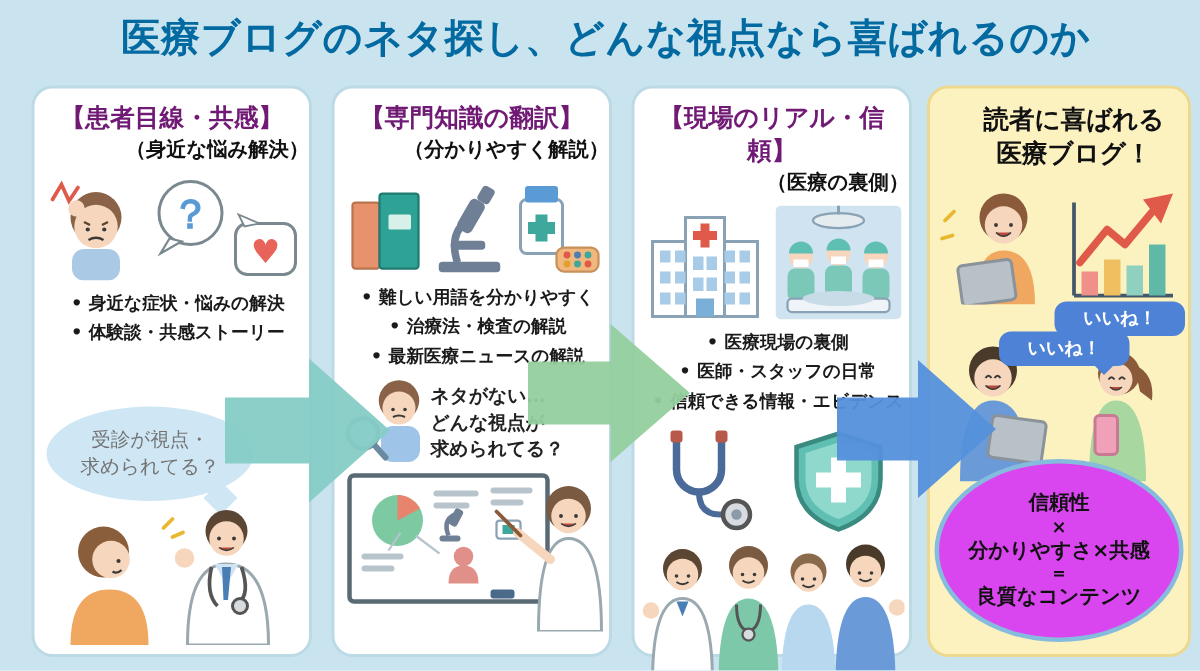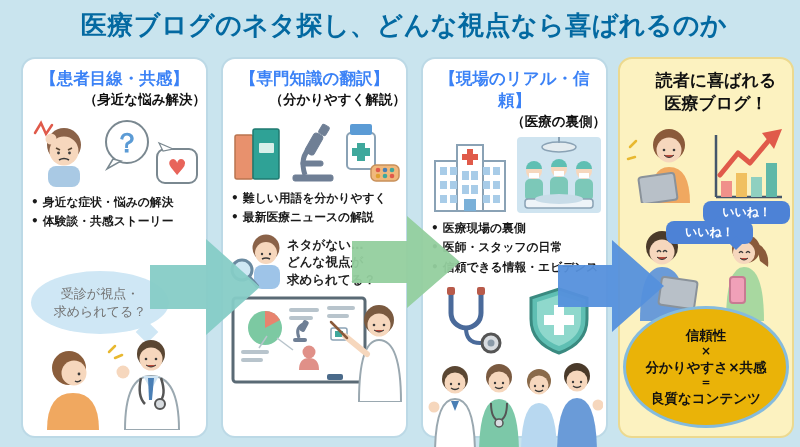--- a/index.html
+++ b/index.html
@@ -4,42 +4,42 @@
 <style>
   html,body{margin:0;padding:0;}
   body{font-family:"DejaVu Sans","Liberation Sans",sans-serif;}
   .canvas{position:relative;width:800px;height:447px;background:#c9e4ee;overflow:hidden;}
   .title{position:absolute;top:8px;left:4px;width:100%;text-align:center;font-size:26px;font-weight:bold;color:#0369a1;letter-spacing:.5px;margin:0;}
   .card{position:absolute;top:57px;height:381px;background:#ffffff;border:2px solid #bcd9e6;border-radius:14px;box-sizing:border-box;}
   .card1{left:21px;width:187px;}
   .card2{left:221px;width:187px;}
   .card3{left:421px;width:187px;}
   .card4{left:618px;width:176px;background:#fcf2c0;border-color:#ecd98f;}
-  .heading{margin-top:9px;text-align:center;font-size:16.5px;font-weight:bold;color:#3b82f6;}
+  .heading{margin-top:9px;text-align:center;font-size:16.5px;font-weight:bold;color:#701a75;}
   .subheading{text-align:right;font-size:13.5px;font-weight:bold;color:#111;margin-top:1px;}
   .illus{display:block;margin:4px auto 0;}
-  .bullets{list-style:none;margin:6px 0 0;padding:0 0 0 8px;}
+  .bullets{list-style:none;margin:6px 0 0;padding:0 0 0 8px;text-align:center;}
   .bullets li{font-size:11.8px;font-weight:bold;color:#1a1a1a;line-height:1.62;white-space:nowrap;}
   .bullets li::before{content:"• ";font-size:12px;}
   .speech-bubble{position:absolute;left:8px;top:212px;width:126px;background:#cfe7f5;border-radius:50%;padding:14px 6px;text-align:center;font-size:13px;font-weight:normal;color:#737373;line-height:1.35;}
   .speech-bubble::after{content:"";position:absolute;right:14px;bottom:-6px;width:16px;height:16px;background:#cfe7f5;transform:rotate(45deg);}
   .doctor-patient{position:absolute;left:6px;bottom:6px;}
   .seeker-row{display:flex;align-items:flex-start;margin:4px 0 0 6px;}
   .seeker-text{font-size:12.5px;font-weight:bold;color:#222;line-height:1.4;margin-top:4px;}
   .icons-row{display:flex;justify-content:center;gap:18px;margin-top:8px;}
   .illus-row{display:flex;justify-content:center;gap:6px;margin-top:6px;}
   .result-heading{margin-top:10px;text-align:center;font-size:17px;font-weight:bold;color:#111;line-height:1.35;padding-left:20px;}
   .readers{position:relative;width:168px;height:116px;margin:2px auto 0;}
   .like-bubble{position:absolute;background:#4d82d6;color:#fff;font-size:12px;font-weight:bold;padding:3px 19px;border-radius:8px;white-space:nowrap;}
   .like-bubble::after{content:"";position:absolute;width:10px;height:10px;background:#4d82d6;transform:rotate(45deg);bottom:-4px;}
   .like-1{right:0px;top:-4px;}
   .like-1::after{left:10px;}
   .like-2{left:44px;top:16px;}
   .like-2::after{right:12px;}
-  .formula-ellipse{position:absolute;left:50%;transform:translateX(-50%);bottom:8px;width:160px;height:116px;background:#eab308;border:3px solid #85bbdd;border-radius:50%;display:flex;flex-direction:column;align-items:center;justify-content:center;line-height:1.25;}
+  .formula-ellipse{position:absolute;left:50%;transform:translateX(-50%);bottom:8px;width:160px;height:116px;background:#d946ef;border:3px solid #85bbdd;border-radius:50%;display:flex;flex-direction:column;align-items:center;justify-content:center;line-height:1.25;}
   .formula-ellipse .f-big{font-size:13.5px;font-weight:bold;color:#111;}
   .formula-ellipse .f-op{font-size:12px;font-weight:bold;color:#111;}
   .arrow{position:absolute;z-index:3;}
 </style>
 </head>
 <body>
 
 <div class="canvas">
 
   <h1 class="title">医療ブログのネタ探し、どんな視点なら喜ばれるのか</h1>
@@ -124,20 +124,21 @@
       <circle cx="151" cy="57" r="2.3" fill="#e05a4a"></circle>
         <circle cx="158" cy="57" r="2.3" fill="#4a7fb5"></circle>
         <circle cx="165" cy="57" r="2.3" fill="#3fa89c"></circle>
       <circle cx="151" cy="63" r="2.3" fill="#e0a030"></circle>
         <circle cx="158" cy="63" r="2.3" fill="#3fa89c"></circle>
         <circle cx="165" cy="63" r="2.3" fill="#e05a4a"></circle>
     </svg>
 
     <ul class="bullets">
       <li>難しい用語を分かりやすく</li>
+      <li>治療法・検査の解説</li>
       <li>最新医療ニュースの解説</li>
     </ul>
 
     <div class="seeker-row">
       <svg width="58" height="58" viewBox="0 0 58 58">
         <circle cx="37" cy="16" r="13.5" fill="#8a6248"></circle>
         <circle cx="37" cy="21" r="11" fill="#f6d7bd"></circle>
         <circle cx="33" cy="22" r="1.2" fill="#3a3a3a"></circle>
           <circle cx="41" cy="22" r="1.2" fill="#3a3a3a"></circle>
         <path d="M33,27 Q37,25 41,27" fill="none" stroke="#3a3a3a" stroke-width="1.4"></path>

